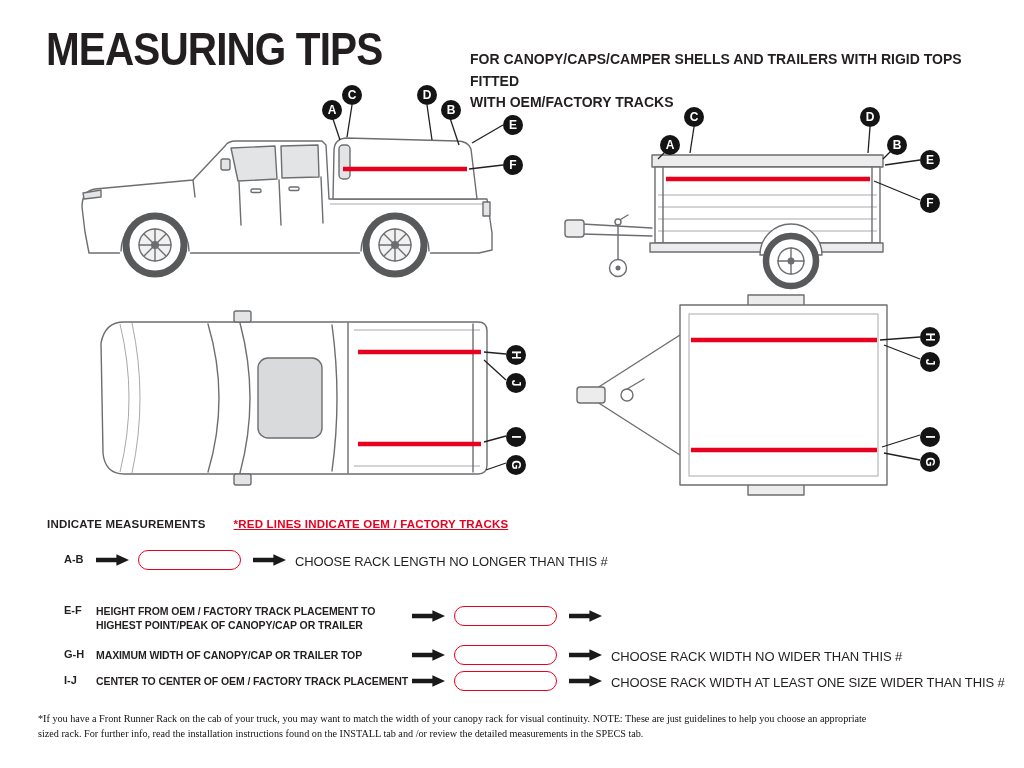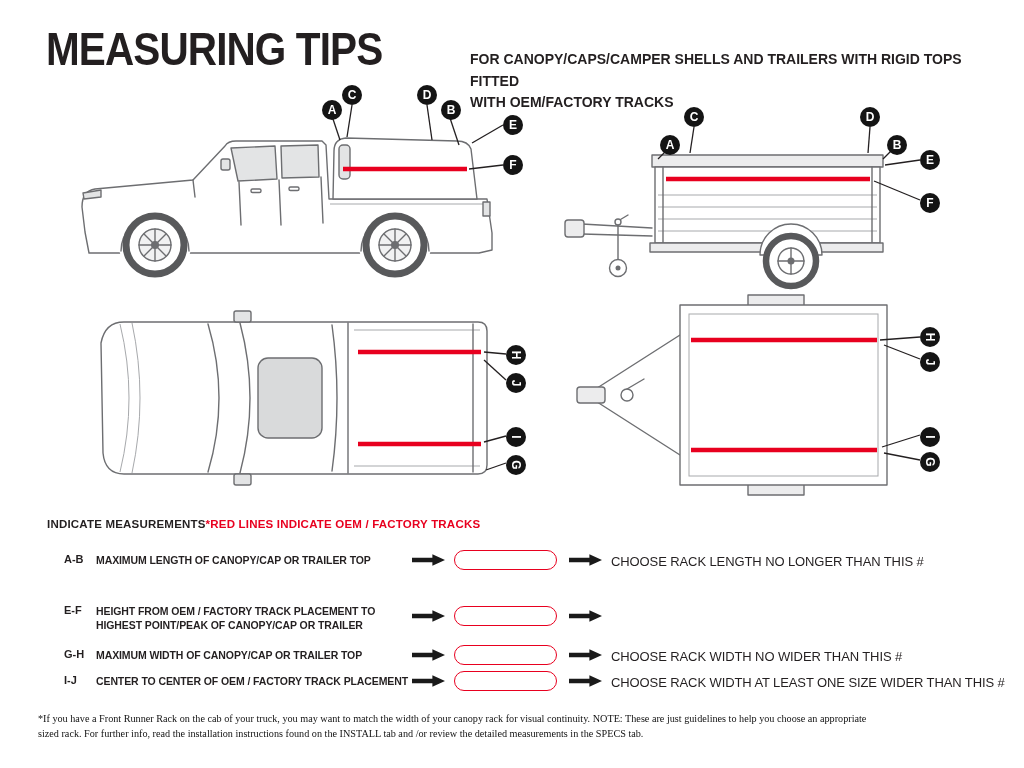--- a/index.html
+++ b/index.html
@@ -35,21 +35,21 @@
   .glass { fill:#e3e4e5; }
   .sunroof { fill:#d9dadb; }
   .track { stroke:#e8001f; stroke-width:4.5; }
   .leader { stroke:#231f20; stroke-width:1.3; fill:none; }
   .badge { fill:#141414; }
   .bl { fill:#ffffff; font-size:12px; font-weight:700; text-anchor:middle;
         font-family:"Liberation Sans", sans-serif; }
 
   
   .m-head { position:absolute; left:47px; top:518px; font-size:11.5px; font-weight:700; letter-spacing:.2px; }
-  .m-head .note { color:#e8001f; margin-left:0; }
+  .m-head .note { color:#e8001f; margin-left:28px;text-decoration:underline; }
   .m-row { position:absolute; left:58px; width:950px; display:flex; align-items:flex-start; }
   .m-row .code { width:32px; font-size:11px; font-weight:700;margin-left:6px; }
   .m-row .desc { width:316px; font-size:10.5px; font-weight:700; line-height:1.35; white-space:pre-line; letter-spacing:-.1px; }
   .arrow { width:33px; height:12px; flex:none; fill:#1a1a1a; margin-right:9px; margin-top:1px; }
   .pill  { flex:none; width:103px; height:20px; border:1.6px solid #e8001f; border-radius:11px; background:#fff; margin-top:-3px; margin-right:12px; }
   .m-row .result { flex:1; font-size:13px; font-weight:400; line-height:1.35; white-space:pre-line; letter-spacing:-.1px; }
   .m-row.tall .pill { margin-top:2px; }
   .m-row.tall .arrow { margin-top:6px; }
 
   .footnote { position:absolute; left:38px; top:711px; width:958px; font-size:10.2px; line-height:1.5; white-space:pre-line; color:#111;font-family:Liberation Serif, serif; }
@@ -269,21 +269,20 @@
         <text class="bl" x="358" y="173" transform="rotate(90 358 169)">G</text>
       </g>
   </svg>
 
   <div class="m-head">
     <span>INDICATE MEASUREMENTS</span><span class="note">*RED LINES INDICATE OEM / FACTORY TRACKS</span>
   </div>
 
   <div class="m-row" style="top:553px">
     <span class="code">A-B</span>
-    <span class="desc">MAXIMUM LENGTH OF CANOPY/CAP OR TRAILER TOP</span>
     <svg class="arrow" viewBox="0 0 34 12">
         <path d="M0 3.8 L21 3.8 L21 0 L34 6 L21 12 L21 8.2 L0 8.2 Z"></path>
       </svg>
     <span class="pill"></span>
     <svg class="arrow" viewBox="0 0 34 12">
         <path d="M0 3.8 L21 3.8 L21 0 L34 6 L21 12 L21 8.2 L0 8.2 Z"></path>
       </svg>
     <span class="result">CHOOSE RACK LENGTH NO LONGER THAN THIS #</span>
   </div>
 

